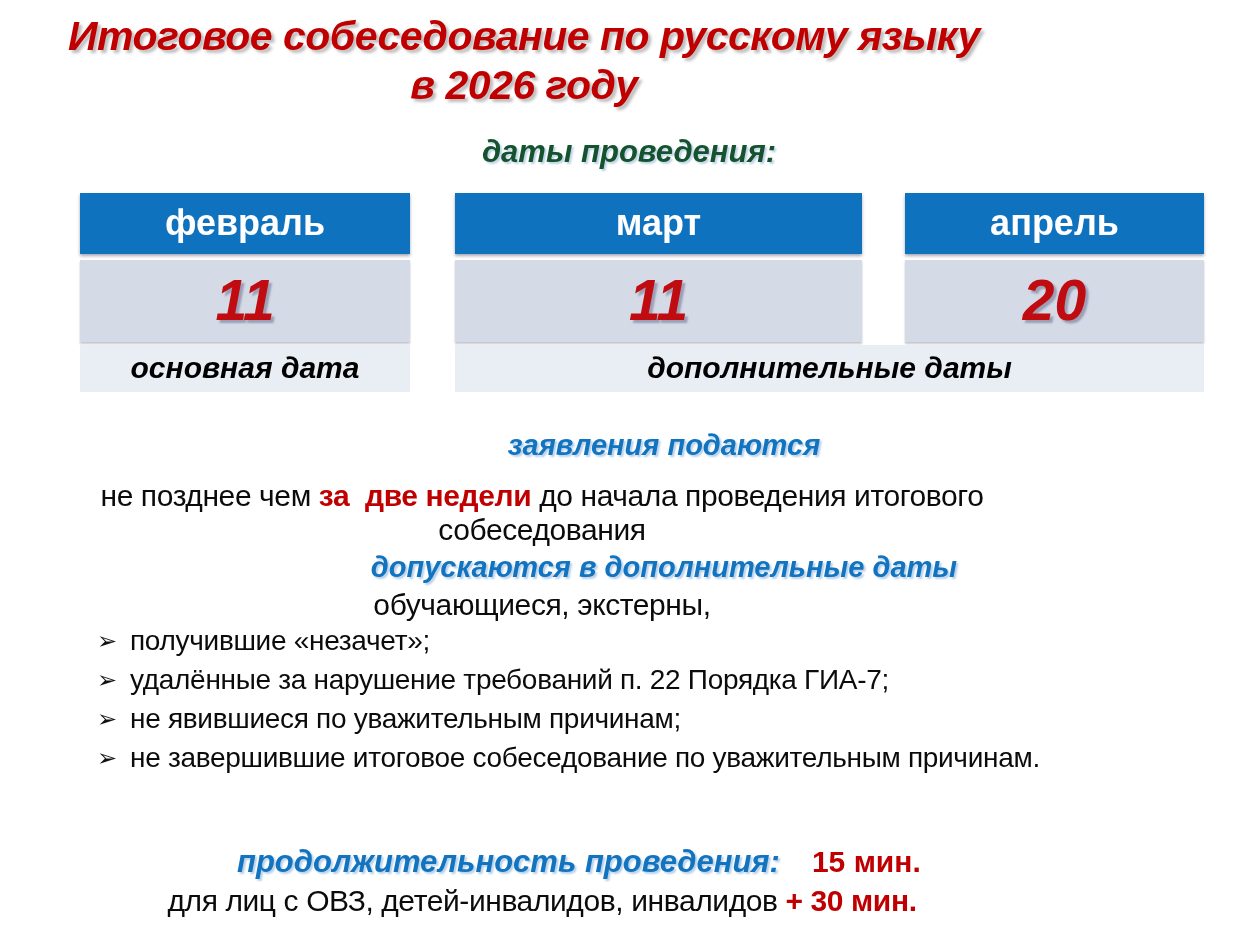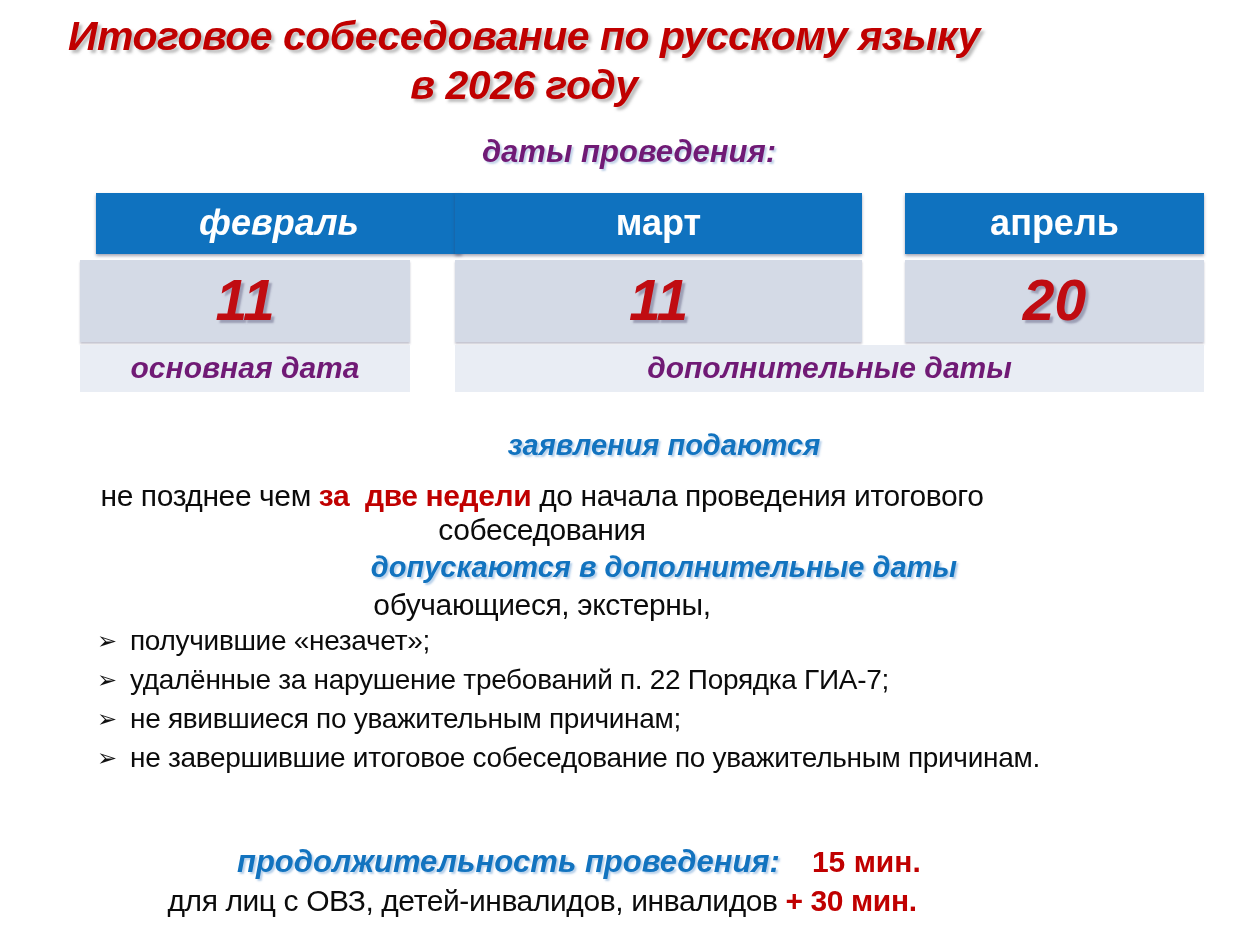--- a/index.html
+++ b/index.html
@@ -15,42 +15,42 @@
   .title-block { top:12px; left:0; width:1048px; text-align:center; }
   .title-line {
     color:#C00000; font-weight:bold; font-style:italic;
     font-size:41px; line-height:49px; letter-spacing:-0.5px;
     text-shadow:3px 3px 3px rgba(135,135,135,0.55);
   }
 
   
   .dates-heading {
     top:134px; left:0; width:1258px; text-align:center;
-    color:#701a75; font-weight:bold; font-style:italic; font-size:31px;
+    color:#14532d; font-weight:bold; font-style:italic; font-size:31px;
     text-shadow:2px 2px 2px rgba(185,205,230,0.9);
   }
 
   
   .calendar { top:193px; left:0; width:1258px; height:200px; }
   .month-header {
     top:0; height:61px; background:#0F72BF;
     color:#ffffff; font-weight:bold; font-size:36px;
     text-align:center; line-height:60px;
     box-shadow:0 2px 3px rgba(60,60,90,0.45);
   }
   .day-panel {
     top:67px; height:82px; background:#D4DAE6;
     color:#C00C11; font-weight:bold; font-style:italic; font-size:57px;
     text-align:center; line-height:80px;
     text-shadow:3px 3px 2px rgba(110,110,140,0.55);
     box-shadow:0 2px 2px rgba(90,90,120,0.35);
   }
   .label-strip {
     top:152px; height:47px; background:#E9EDF4;
-    color:#701a75; font-weight:bold; font-style:italic; font-size:30px;
+    color:#000000; font-weight:bold; font-style:italic; font-size:30px;
     text-align:center; line-height:46px;
   }
 
   
   .blue-heading {
     color:#1273BF; font-weight:bold; font-style:italic; font-size:29px;
     text-align:center; width:1258px; left:0;
     text-shadow:2px 2px 2px rgba(170,200,230,0.85);
     margin-left:35px;
   }
@@ -85,21 +85,21 @@
 
 <div class="abs title-block">
   <div class="title-line">Итоговое собеседование по русскому языку</div>
   <div class="title-line">в 2026 году</div>
 </div>
 
 <div class="abs dates-heading">даты проведения:</div>
 
 <div class="abs calendar">
 
-  <div class="abs month-header" style="left:96px; width:366px;font-style:italic;">февраль</div>
+  <div class="abs month-header" style="left:80px; width:330px;">февраль</div>
   <div class="abs day-panel" style="left:80px; width:330px;">11</div>
 
   <div class="abs month-header" style="left:455px; width:407px;">март</div>
   <div class="abs day-panel" style="left:455px; width:407px;">11</div>
 
   <div class="abs month-header" style="left:905px; width:299px;">апрель</div>
   <div class="abs day-panel" style="left:905px; width:299px;">20</div>
 
   <div class="abs label-strip" style="left:80px; width:330px;">основная дата</div>
   <div class="abs label-strip" style="left:455px; width:749px;">дополнительные даты</div>

